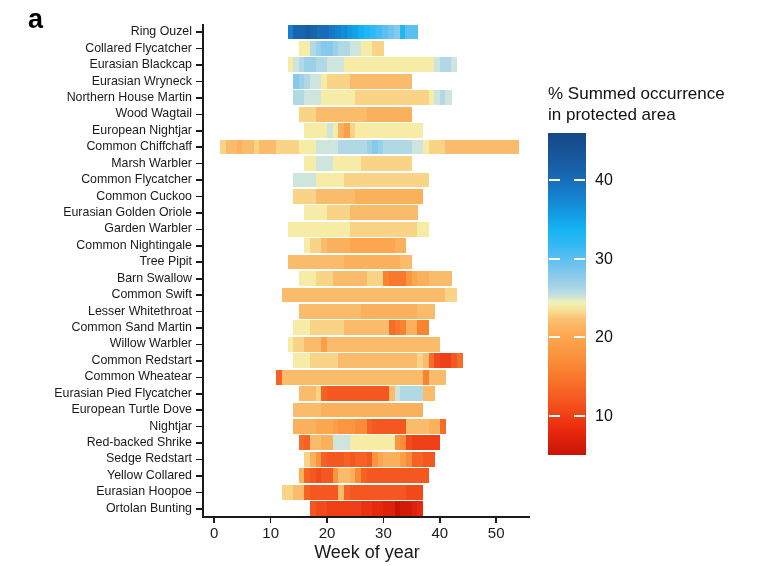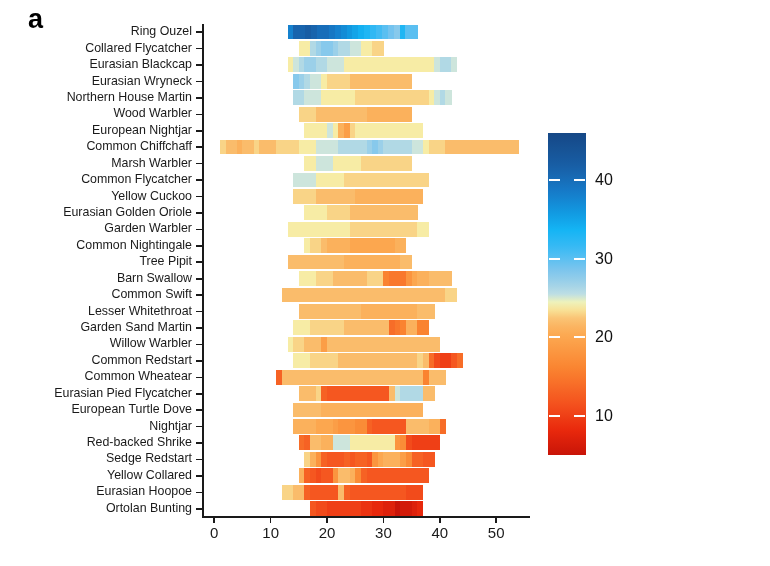--- a/index.html
+++ b/index.html
@@ -127,34 +127,34 @@
       <div class="y-tick" style="top: 475.117px;"></div>
       <div class="y-tick" style="top: 491.55px;"></div>
       <div class="y-tick" style="top: 507.983px;"></div>
     </div>
   <div id="y-labels">
       <div class="y-label" style="left: 0px; width: 192px; top: 25.2167px;">Ring Ouzel</div>
       <div class="y-label" style="left: 0px; width: 192px; top: 41.65px;">Collared Flycatcher</div>
       <div class="y-label" style="left: 0px; width: 192px; top: 58.0833px;">Eurasian Blackcap</div>
       <div class="y-label" style="left: 0px; width: 192px; top: 74.5167px;">Eurasian Wryneck</div>
       <div class="y-label" style="left: 0px; width: 192px; top: 90.95px;">Northern House Martin</div>
-      <div class="y-label" style="left: 0px; width: 192px; top: 107.383px;">Wood Warbler</div>
+      <div class="y-label" style="left: 0px; width: 192px; top: 107.383px;">Wood Wagtail</div>
       <div class="y-label" style="left: 0px; width: 192px; top: 123.817px;">European Nightjar</div>
       <div class="y-label" style="left: 0px; width: 192px; top: 140.25px;">Common Chiffchaff</div>
       <div class="y-label" style="left: 0px; width: 192px; top: 156.683px;">Marsh Warbler</div>
       <div class="y-label" style="left: 0px; width: 192px; top: 173.117px;">Common Flycatcher</div>
-      <div class="y-label" style="left: 0px; width: 192px; top: 189.55px;">Yellow Cuckoo</div>
+      <div class="y-label" style="left: 0px; width: 192px; top: 189.55px;">Common Cuckoo</div>
       <div class="y-label" style="left: 0px; width: 192px; top: 205.983px;">Eurasian Golden Oriole</div>
       <div class="y-label" style="left: 0px; width: 192px; top: 222.417px;">Garden Warbler</div>
       <div class="y-label" style="left: 0px; width: 192px; top: 238.85px;">Common Nightingale</div>
       <div class="y-label" style="left: 0px; width: 192px; top: 255.283px;">Tree Pipit</div>
       <div class="y-label" style="left: 0px; width: 192px; top: 271.717px;">Barn Swallow</div>
       <div class="y-label" style="left: 0px; width: 192px; top: 288.15px;">Common Swift</div>
       <div class="y-label" style="left: 0px; width: 192px; top: 304.583px;">Lesser Whitethroat</div>
-      <div class="y-label" style="left: 0px; width: 192px; top: 321.017px;">Garden Sand Martin</div>
+      <div class="y-label" style="left: 0px; width: 192px; top: 321.017px;">Common Sand Martin</div>
       <div class="y-label" style="left: 0px; width: 192px; top: 337.45px;">Willow Warbler</div>
       <div class="y-label" style="left: 0px; width: 192px; top: 353.883px;">Common Redstart</div>
       <div class="y-label" style="left: 0px; width: 192px; top: 370.317px;">Common Wheatear</div>
       <div class="y-label" style="left: 0px; width: 192px; top: 386.75px;">Eurasian Pied Flycatcher</div>
       <div class="y-label" style="left: 0px; width: 192px; top: 403.183px;">European Turtle Dove</div>
       <div class="y-label" style="left: 0px; width: 192px; top: 419.617px;">Nightjar</div>
       <div class="y-label" style="left: 0px; width: 192px; top: 436.05px;">Red-backed Shrike</div>
       <div class="y-label" style="left: 0px; width: 192px; top: 452.483px;">Sedge Redstart</div>
       <div class="y-label" style="left: 0px; width: 192px; top: 468.917px;">Yellow Collared</div>
       <div class="y-label" style="left: 0px; width: 192px; top: 485.35px;">Eurasian Hoopoe</div>
@@ -171,20 +171,21 @@
     </div>
   <div id="x-labels">
       <div class="x-label" style="left: 214.276px;">0</div>
       <div class="x-label" style="left: 270.655px;">10</div>
       <div class="x-label" style="left: 327.034px;">20</div>
       <div class="x-label" style="left: 383.414px;">30</div>
       <div class="x-label" style="left: 439.793px;">40</div>
       <div class="x-label" style="left: 496.172px;">50</div>
     </div>
 
+  <div id="x-axis-title">Week of year</div>
 
   <div id="plot-area">
       <div class="row" style="top: 0.6px; height: 14.8333px; left: 0px; width: 327px;">
         <div class="cell" style="left: 84.569px; width: 6.3942px; background: rgb(21, 129, 206);"></div>
         <div class="cell" style="left: 90.4632px; width: 6.3942px; background: rgb(24, 100, 173);"></div>
         <div class="cell" style="left: 96.3574px; width: 6.3942px; background: rgb(24, 100, 173);"></div>
         <div class="cell" style="left: 102.252px; width: 6.3942px; background: rgb(24, 93, 164);"></div>
         <div class="cell" style="left: 108.146px; width: 6.3942px; background: rgb(24, 100, 173);"></div>
         <div class="cell" style="left: 114.04px; width: 6.3942px; background: rgb(23, 109, 185);"></div>
         <div class="cell" style="left: 119.934px; width: 6.3942px; background: rgb(23, 109, 185);"></div>
@@ -981,21 +982,22 @@
         <div class="cell" style="left: 191.69px; width: 6.13793px; background: rgb(200, 20, 8);"></div>
         <div class="cell" style="left: 197.328px; width: 6.13793px; background: rgb(210, 27, 9);"></div>
         <div class="cell" style="left: 202.966px; width: 6.13793px; background: rgb(210, 27, 9);"></div>
         <div class="cell" style="left: 208.603px; width: 6.13793px; background: rgb(221, 33, 11);"></div>
         <div class="cell" style="left: 214.241px; width: 6.13793px; background: rgb(231, 40, 12);"></div>
       </div>
     </div>
 
   <div id="legend">
     <div id="legend-title">
-      <br>
+      <span>% Summed occurrence</span><br>
+      <span>in protected area</span>
     </div>
     <div id="legend-bar" style="background: linear-gradient(rgb(22, 72, 134) 0%, rgb(22, 77, 142) 2.5%, rgb(23, 83, 149) 5%, rgb(23, 88, 157) 7.5%, rgb(24, 94, 165) 10%, rgb(24, 102, 175) 12.5%, rgb(23, 111, 186) 15%, rgb(22, 120, 198) 17.5%, rgb(21, 131, 207) 20%, rgb(19, 143, 217) 22.5%, rgb(18, 155, 226) 25%, rgb(19, 167, 235) 27.5%, rgb(20, 180, 244) 30%, rgb(37, 183, 244) 32.5%, rgb(53, 185, 244) 35%, rgb(75, 189, 243) 37.5%, rgb(100, 193, 240) 40%, rgb(124, 197, 237) 42.5%, rgb(144, 204, 234) 45%, rgb(165, 212, 231) 47.5%, rgb(189, 222, 228) 50%, rgb(238, 242, 187) 52.5%, rgb(248, 225, 150) 55%, rgb(250, 196, 117) 57.5%, rgb(251, 181, 98) 60%, rgb(252, 170, 83) 62.5%, rgb(252, 161, 74) 65%, rgb(251, 152, 66) 67.5%, rgb(251, 143, 58) 70%, rgb(250, 134, 50) 72.5%, rgb(249, 123, 45) 75%, rgb(248, 112, 41) 77.5%, rgb(246, 100, 37) 80%, rgb(245, 89, 32) 82.5%, rgb(243, 77, 28) 85%, rgb(239, 65, 23) 87.5%, rgb(236, 52, 17) 90%, rgb(232, 40, 12) 92.5%, rgb(221, 33, 11) 95%, rgb(211, 27, 9) 97.5%, rgb(200, 20, 8) 100%);"></div>
     <div id="legend-ticks">
         <div class="legend-tick" style="top: 95.122px;">
           <span class="seg-l"></span>
           <span class="seg-r"></span>
         </div>
         <div class="legend-label" style="top: 96.122px;">40</div>
         <div class="legend-tick" style="top: 173.659px;">
           <span class="seg-l"></span>

